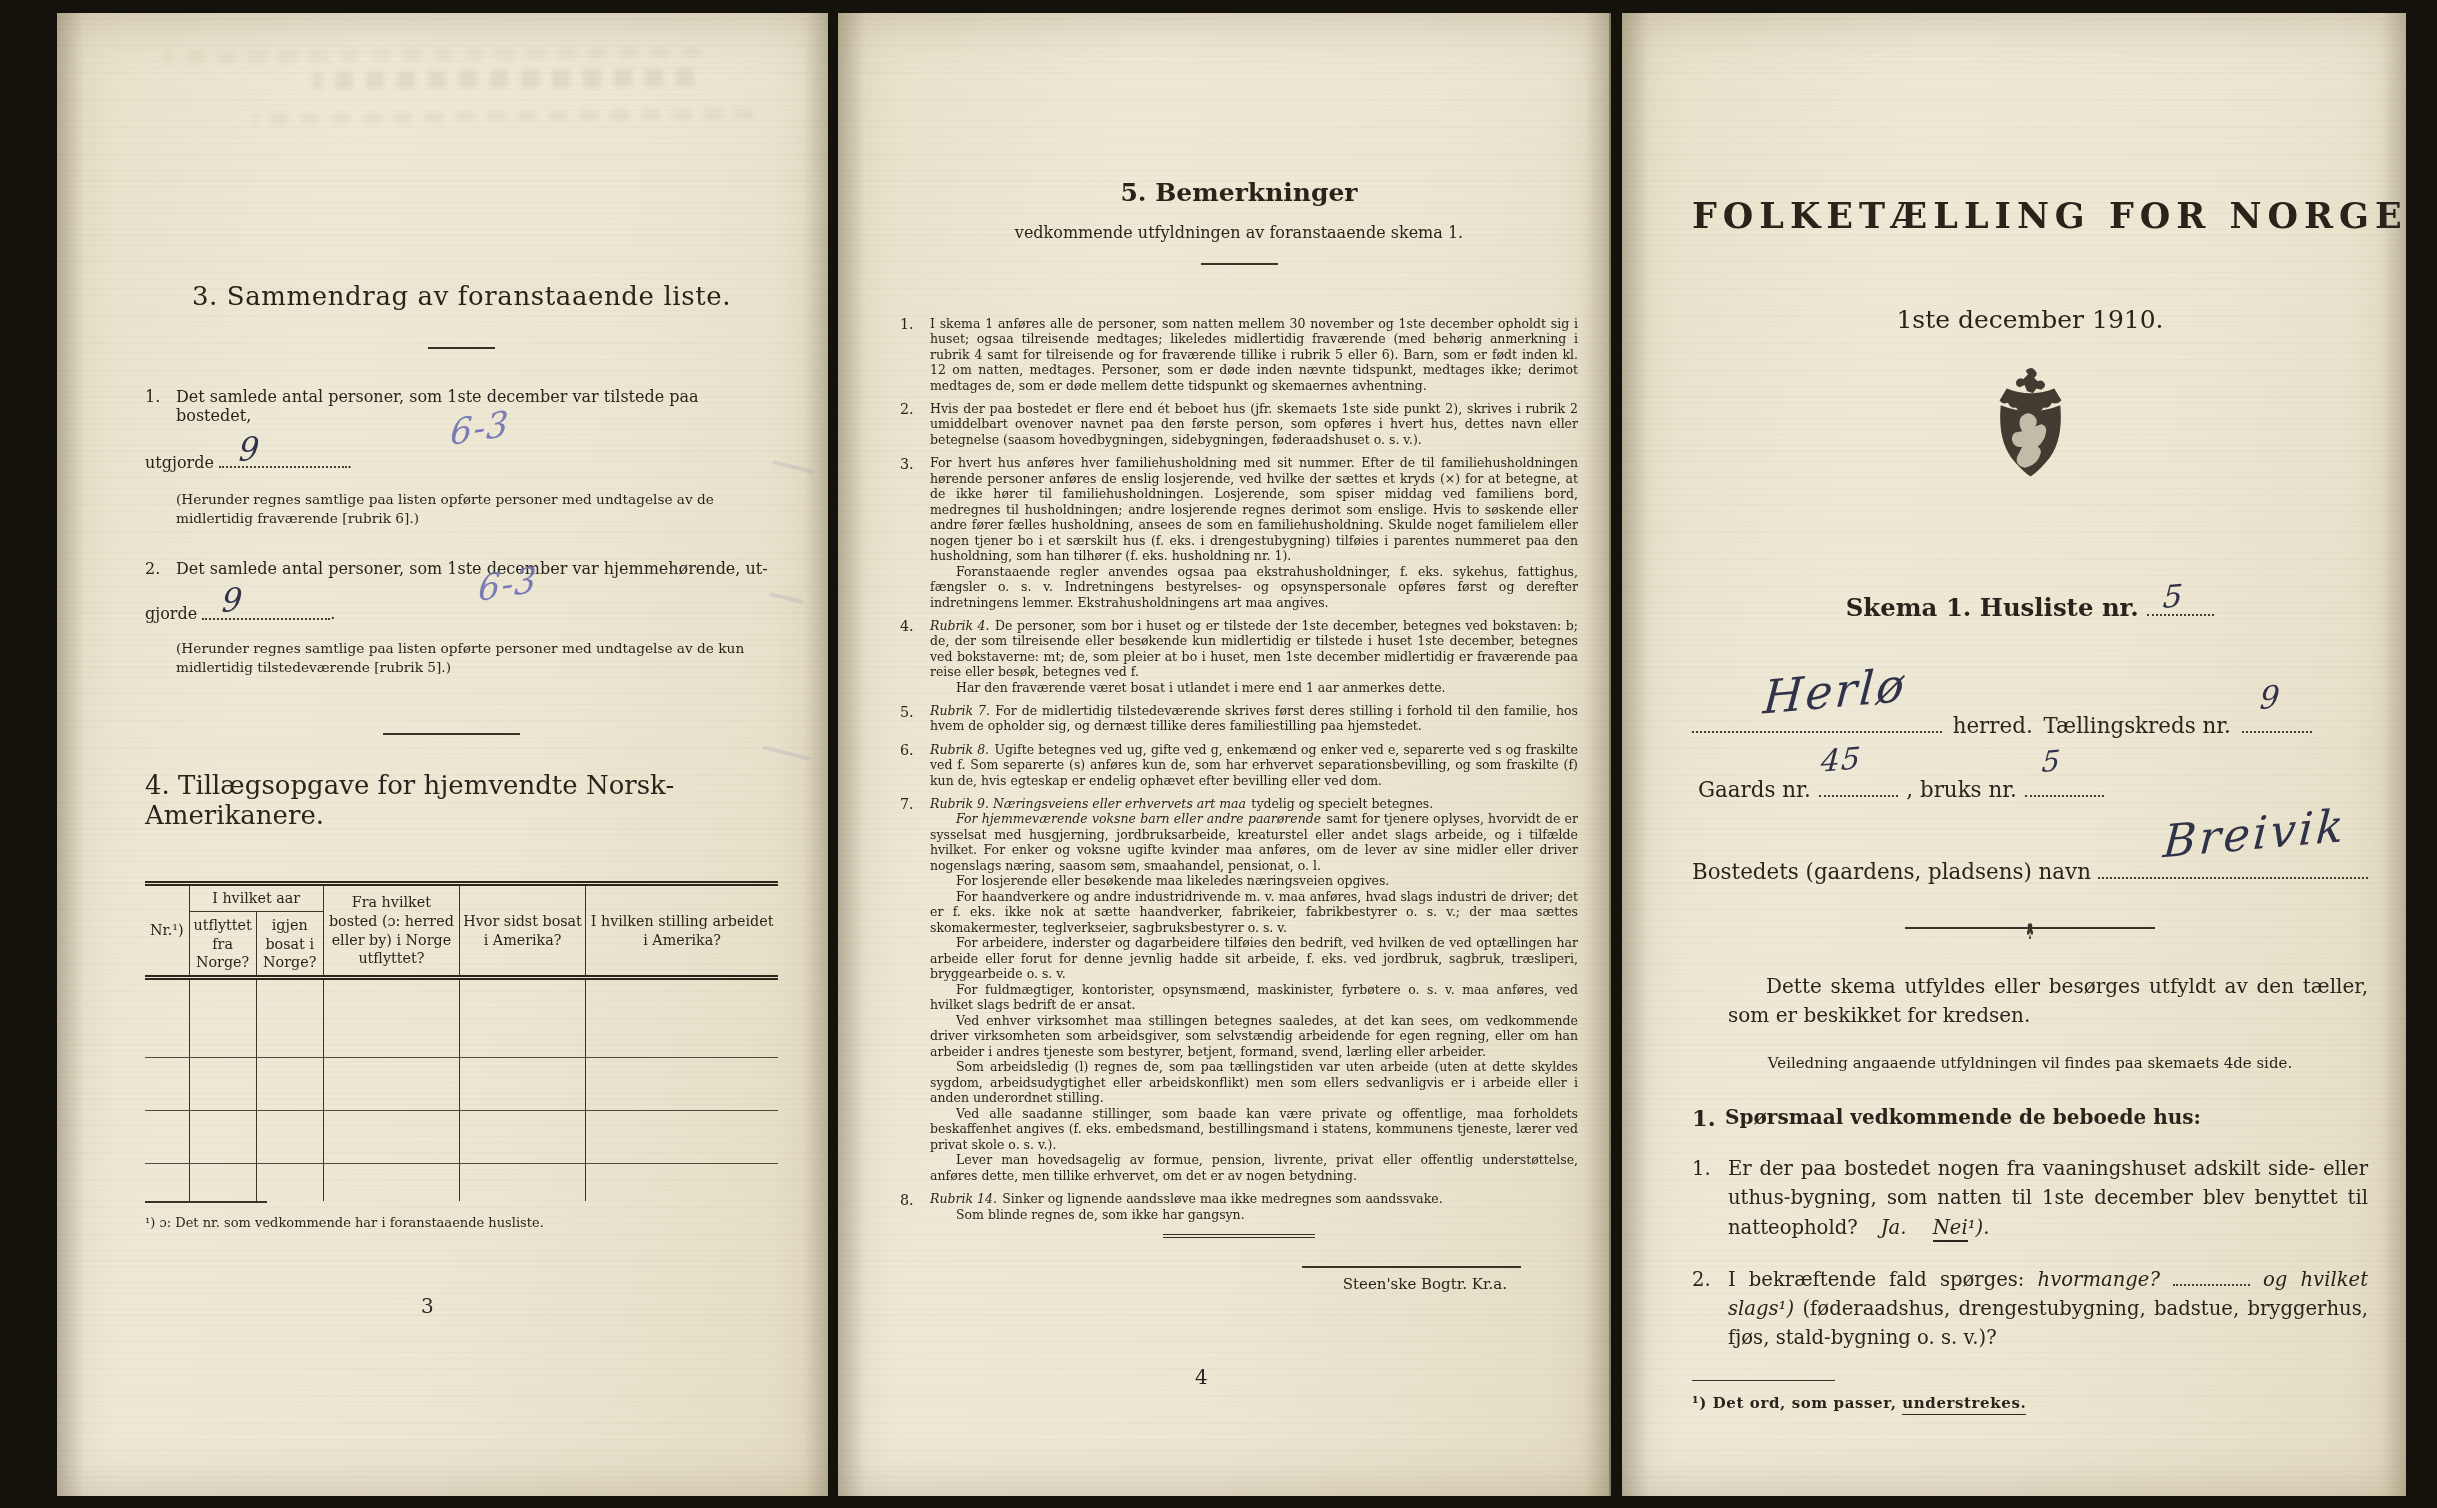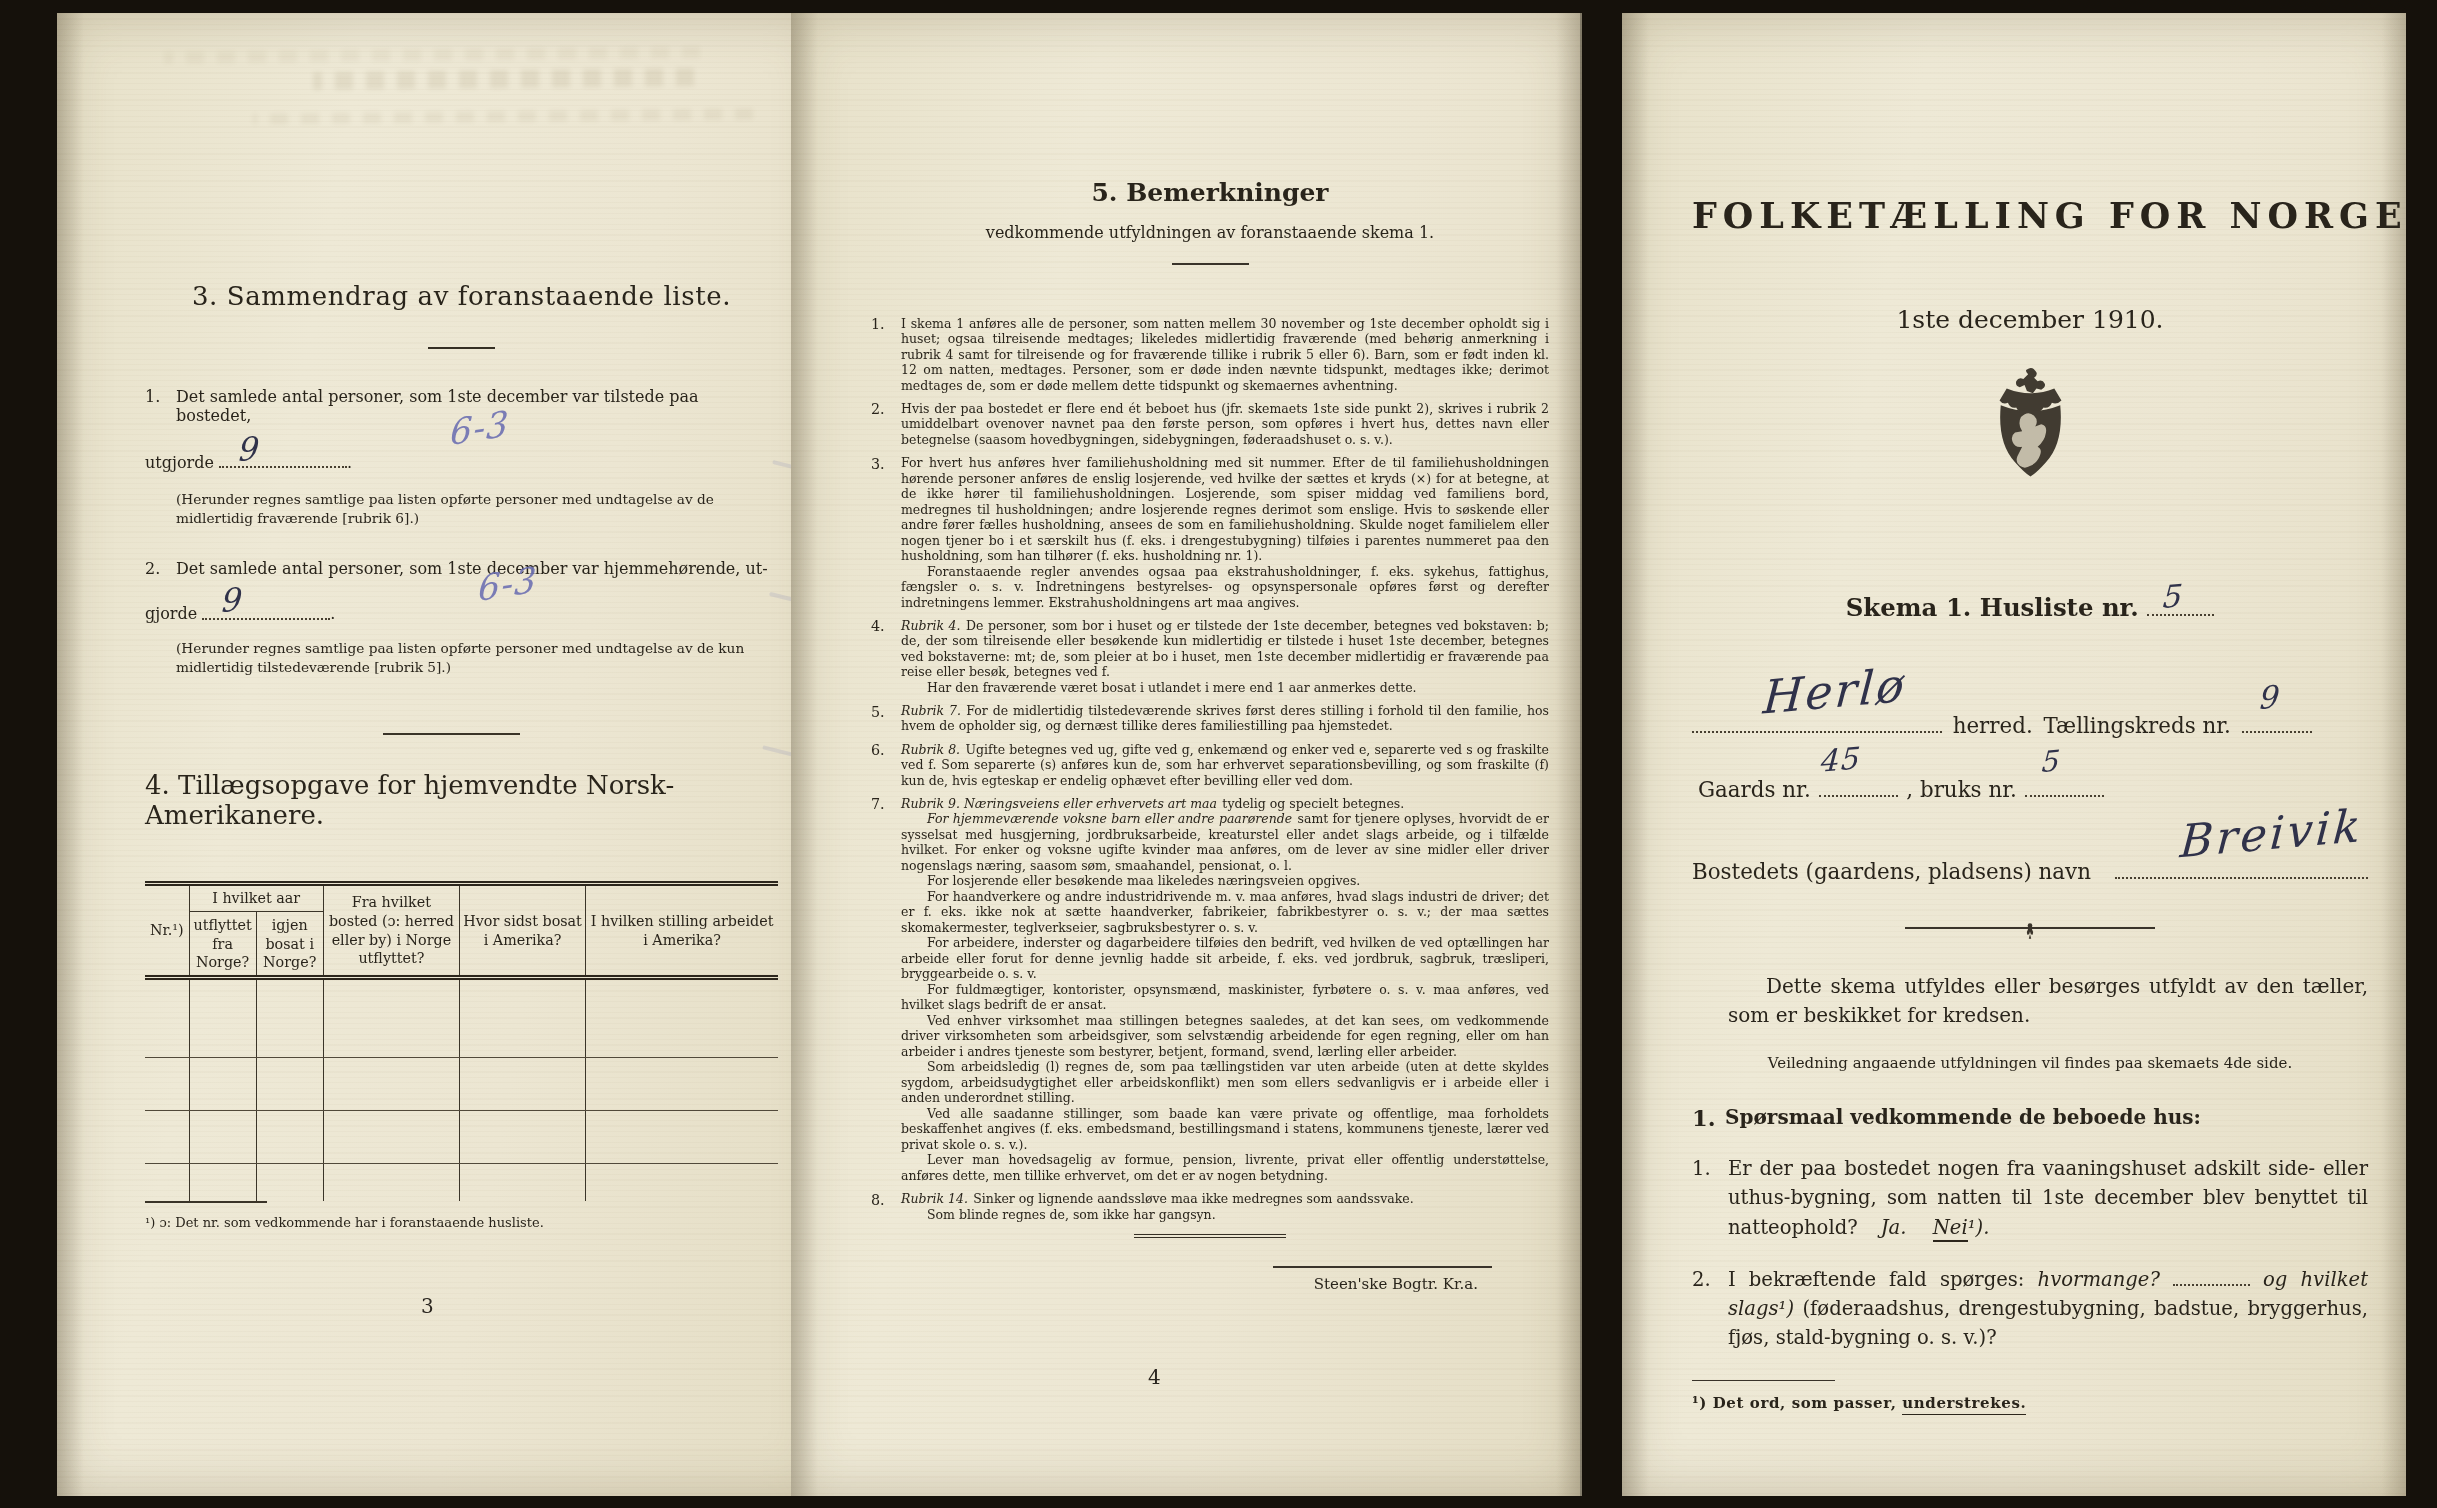--- a/index.html
+++ b/index.html
@@ -12,21 +12,21 @@
   .page{
     position:absolute;top:13px;height:1483px;overflow:hidden;
     background:
       repeating-linear-gradient(180deg, rgba(120,100,60,.035) 0 1.2px, transparent 1.2px 5.4px),
       linear-gradient(100deg,#e7e1c9 0%,#eee9d6 30%,#ece6d2 62%,#e4ddc4 100%);
     box-shadow: inset 0 0 54px rgba(92,75,40,.28);
   }
   .page::before{content:"";position:absolute;inset:0;pointer-events:none;
     background:linear-gradient(90deg,rgba(50,40,20,.20) 0,rgba(50,40,20,0) 27px,transparent 60%,rgba(50,40,20,0) calc(100% - 24px),rgba(50,40,20,.16) 100%);}
   .page.left  {left:57px;  width:771px;}
-  .page.mid   {left:791px;width:771px;border-right:2.4px solid rgba(45,38,24,.55);padding-left:18px;}
+  .page.mid   {left:838px;width:771px;border-right:2.4px solid rgba(45,38,24,.55);}
   .page.right {left:1622px;width:784px;}
 
   
   .rule-short{height:2.4px;background:#352f24;width:67px;margin:0 auto;}
   .rule-double{border-top:1.8px solid #352f24;border-bottom:1.2px solid #352f24;height:2.4px;}
   .pagenum{position:absolute;font-size:20px;color:#2b2620;}
   .dots{display:inline-block;border-bottom:2.4px dotted #473f30;position:relative;height:0.95em;}
   .hw{font-style:italic;letter-spacing:1.2px;color:#30324a;transform:rotate(-5deg) skewX(-9deg);display:inline-block;}
   .hw.blue{color:#7174b3;opacity:.92;}
 
@@ -90,21 +90,21 @@
   .skema-line .hw{position:absolute;margin-left:-51px;top:-13px;font-size:31px;font-weight:normal;}
   .herred-row{margin-top:88px;font-size:21.4px;position:relative;display:flex;align-items:baseline;gap:10.7px;}
   .herred-row .dots.lead{flex:0 0 250px;}
   .hw.herlo{position:absolute;left:71px;top:-46px;font-size:46px;letter-spacing:2.4px;}
   .herred-row .dots.kreds{flex:0 0 70px;}
   .hw.kreds9{position:absolute;left:18px;top:-31px;font-size:31px;}
   .gaards-row{margin-top:37px;font-size:21.4px;display:flex;align-items:baseline;gap:8.3px;padding-left:6px;}
   .gaards-row .dots{width:79px;}
   .hw.g45{position:absolute;left:2.4px;top:-33px;font-size:30px;}
   .hw.g5{position:absolute;left:16.7px;top:-31px;font-size:28.6px;}
-  .bosted-row{margin-top:55px;font-size:21.4px;display:flex;align-items:baseline;gap:24px;position:relative;}
+  .bosted-row{margin-top:55px;font-size:21.4px;display:flex;align-items:baseline;gap:7px;position:relative;}
   .bosted-row .dots{flex:1;}
   .hw.breivik{position:absolute;left:65px;top:-50px;font-size:45px;letter-spacing:3px;}
   .fleuron{margin:38px auto 0;width:250px;position:relative;height:18px;}
   .fleuron .bar{position:absolute;top:4.8px;left:0;right:0;height:2.4px;background:#39332a;}
   .fleuron svg{position:absolute;left:50%;top:0;transform:translateX(-50%);}
   .rp-intro{margin-top:32px;font-size:20px;line-height:1.45;text-align:justify;margin-left:36px;}
   .rp-intro .ind{display:inline-block;width:38px;}
   .rp-guide{margin-top:24px;text-align:center;font-size:15px;}
   .q-head{margin-top:33px;font-size:20px;display:flex;gap:9.5px;}
   .q-head .qn{font-weight:bold;font-size:22.6px;}

